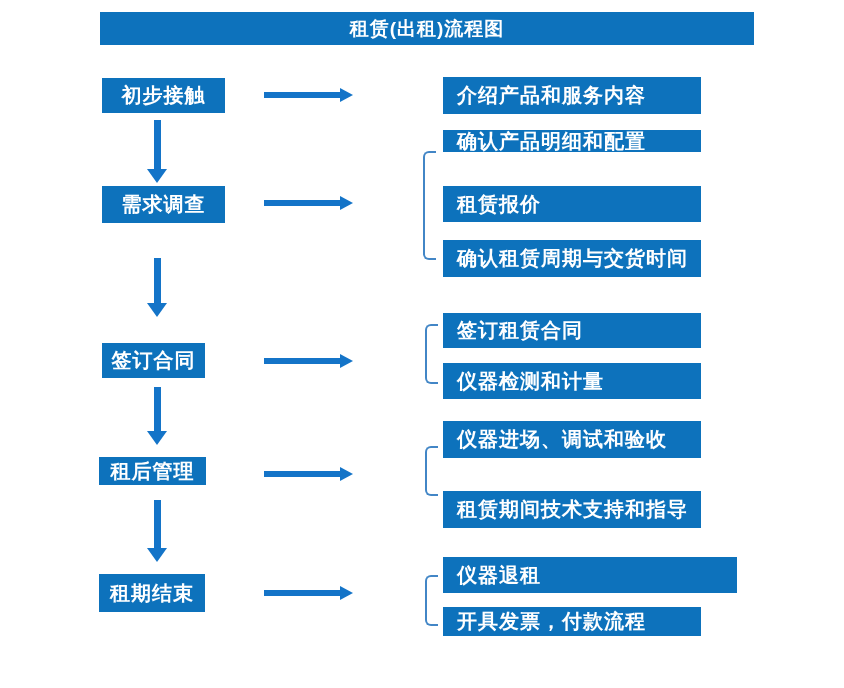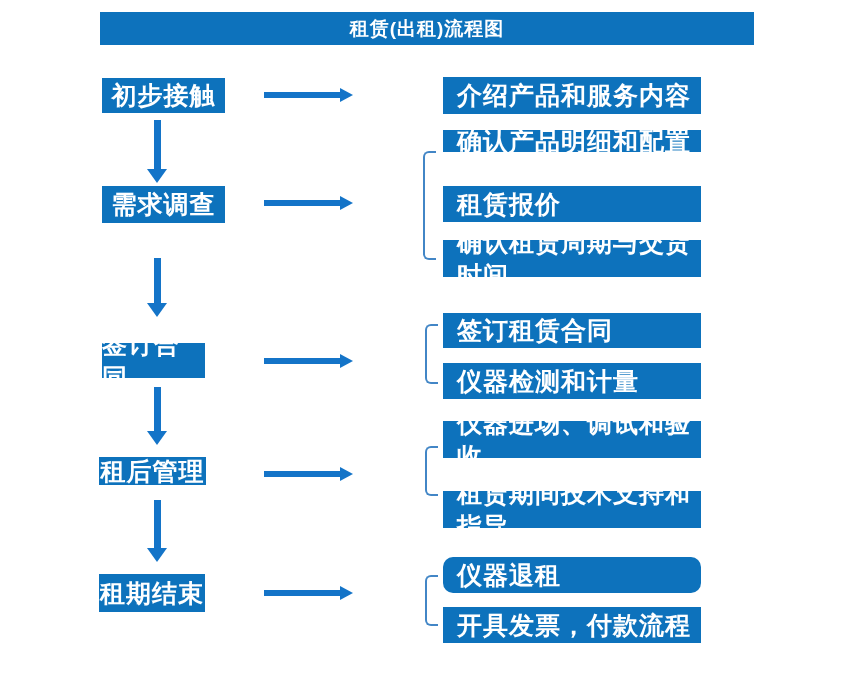--- a/index.html
+++ b/index.html
@@ -9,21 +9,21 @@
     --text-white:#FFFFFF;
   }
   html,body{margin:0;padding:0;background:#ffffff;}
   body{font-family:"Liberation Sans","DejaVu Sans",sans-serif;}
   .canvas{
     position:relative;width:844px;height:688px;background:#ffffff;
     overflow:hidden;
   }
   .bluebox{
     position:absolute;background:var(--box-blue);color:var(--text-white);
-    font-weight:bold;font-size:25px;display:flex;align-items:center;
+    font-weight:bold;font-size:20px;display:flex;align-items:center;
     letter-spacing:1px;box-sizing:border-box;
   }
   .titlebar{justify-content:center;font-size:19px;}
   .stepbox{justify-content:center;}
   .outbox{justify-content:flex-start;padding-left:14px;}
   
   .varrow{position:absolute;display:flex;flex-direction:column;align-items:center;}
   .varrow .shaft{width:7px;background:var(--arrow-blue);flex:1;}
   .varrow .head{
     width:0;height:0;border-left:10px solid transparent;
@@ -106,16 +106,16 @@
   <div class="bluebox outbox" style="left:443px;top:130px;width:258px;height:22px;">确认产品明细和配置</div>
   <div class="bluebox outbox" style="left:443px;top:186px;width:258px;height:36px;">租赁报价</div>
   <div class="bluebox outbox" style="left:443px;top:240px;width:258px;height:37px;">确认租赁周期与交货时间</div>
 
   <div class="bluebox outbox" style="left:443px;top:313px;width:258px;height:35px;">签订租赁合同</div>
   <div class="bluebox outbox" style="left:443px;top:421px;width:258px;height:37px;">仪器进场、调试和验收</div>
 
   <div class="bluebox outbox" style="left:443px;top:363px;width:258px;height:36px;">仪器检测和计量</div>
   <div class="bluebox outbox" style="left:443px;top:491px;width:258px;height:37px;">租赁期间技术支持和指导</div>
 
-  <div class="bluebox outbox" style="left:443px;top:557px;width:258px;height:36px;border-radius:10px;">仪器退租</div>
-  <div class="bluebox outbox" style="left:443px;top:607px;width:258px;height:36px;">开具发票，付款流程</div>
+  <div class="bluebox outbox" style="left:443px;top:557px;width:294px;height:36px;">仪器退租</div>
+  <div class="bluebox outbox" style="left:443px;top:607px;width:258px;height:29px;">开具发票，付款流程</div>
 
 </div>
 
 </body></html>

